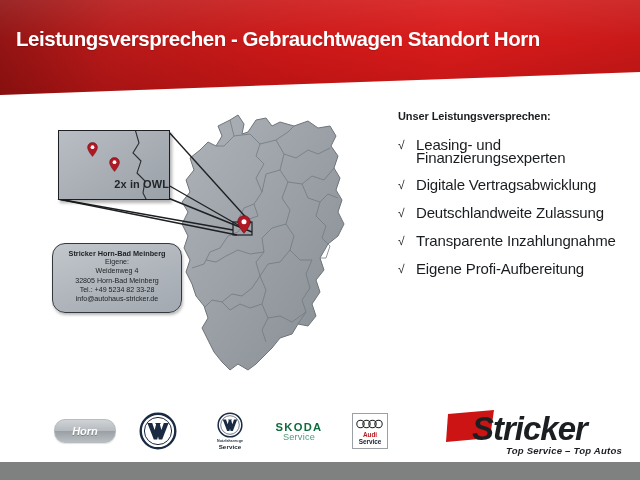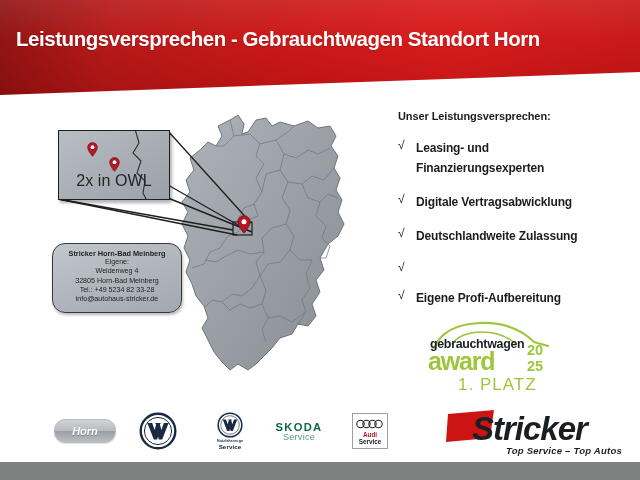--- a/index.html
+++ b/index.html
@@ -77,23 +77,23 @@
     background: linear-gradient(145deg, #b9bec4 0%, #a7adb3 55%, #9aa1a8 100%);
     border: 1.6px solid #1d1f22;
     box-shadow: 2px 3px 3px rgba(0,0,0,0.30);
     overflow: hidden;
   }
   .owl-label {
     position: absolute;
     left: 0;
     right: 0;
     bottom: 9px;
-    text-align: center;
-    font-size: 16px;
-    font-weight: normal;
+    text-align: right;
+    font-size: 11px;
+    font-weight: bold;
     color: #22262b;
     letter-spacing: 0.1px;
   }
   .pin {
     position: absolute;
     width: 11px;
     height: 15px;
   }
   .pin svg { display: block; }
 
@@ -149,24 +149,24 @@
   }
   .promise-check {
     width: 18px;
     flex: 0 0 18px;
     font-size: 12px;
     color: #1a1d20;
     line-height: 14px;
     font-weight: normal;
   }
   .promise-text {
-    font-size: 12px;
-    font-weight: bold;
+    font-size: 15px;
+    font-weight: normal;
     color: #1a1d20;
-    line-height: 20px;
+    line-height: 13px;
     letter-spacing: -0.15px;
     white-space: pre-line;
   }
 
   
   .award {
     position: absolute;
     left: 424px;
     top: 318px;
     width: 140px;
@@ -381,39 +381,28 @@
     <div class="promise-item">
       <div class="promise-check">√</div>
       <div class="promise-text">Digitale Vertragsabwicklung</div>
     </div>
     <div class="promise-item">
       <div class="promise-check">√</div>
       <div class="promise-text">Deutschlandweite Zulassung</div>
     </div>
     <div class="promise-item">
       <div class="promise-check">√</div>
+      <div class="promise-text">Transparente Inzahlungnahme</div>
     </div>
     <div class="promise-item">
       <div class="promise-check">√</div>
       <div class="promise-text">Eigene Profi-Aufbereitung</div>
     </div>
   </div>
 
-  <div class="award">
-    <svg width="140" height="76" viewBox="0 0 140 76">
-
-      <path d="M10,30 C16,16 30,6 56,5 C82,4 98,12 110,24 L124,28" stroke="#9ec63b" stroke-width="2.2" fill="none" stroke-linecap="round"></path>
-      <path d="M28,26 C34,18 44,14 58,14 C72,14 84,19 92,26" stroke="#9ec63b" stroke-width="1.6" fill="none" stroke-linecap="round"></path>
-      <text x="6" y="30" font-family="Liberation Sans, sans-serif" font-size="12.4" font-weight="bold" fill="#1c1f22" letter-spacing="-0.3">gebrauchtwagen</text>
-      <text x="4" y="52" font-family="Liberation Sans, sans-serif" font-size="25" font-weight="bold" fill="#9ec63b" letter-spacing="-1.2">award</text>
-      <text x="103" y="37" font-family="Liberation Sans, sans-serif" font-size="14.5" font-weight="bold" fill="#9ec63b">20</text>
-      <text x="103" y="53" font-family="Liberation Sans, sans-serif" font-size="14.5" font-weight="bold" fill="#9ec63b">25</text>
-      <text x="34" y="72" font-family="Liberation Sans, sans-serif" font-size="17" fill="#9ec63b" letter-spacing="1">1. PLATZ</text>
-    </svg>
-  </div>
 
   <div class="logo-row">
 
     <div class="logo-slot" style="left:48px;width:74px;">
       <div class="horn-pill">
         <span>Horn</span>
       </div>
     </div>
 
     <div class="logo-slot" style="left:128px;width:60px;">

